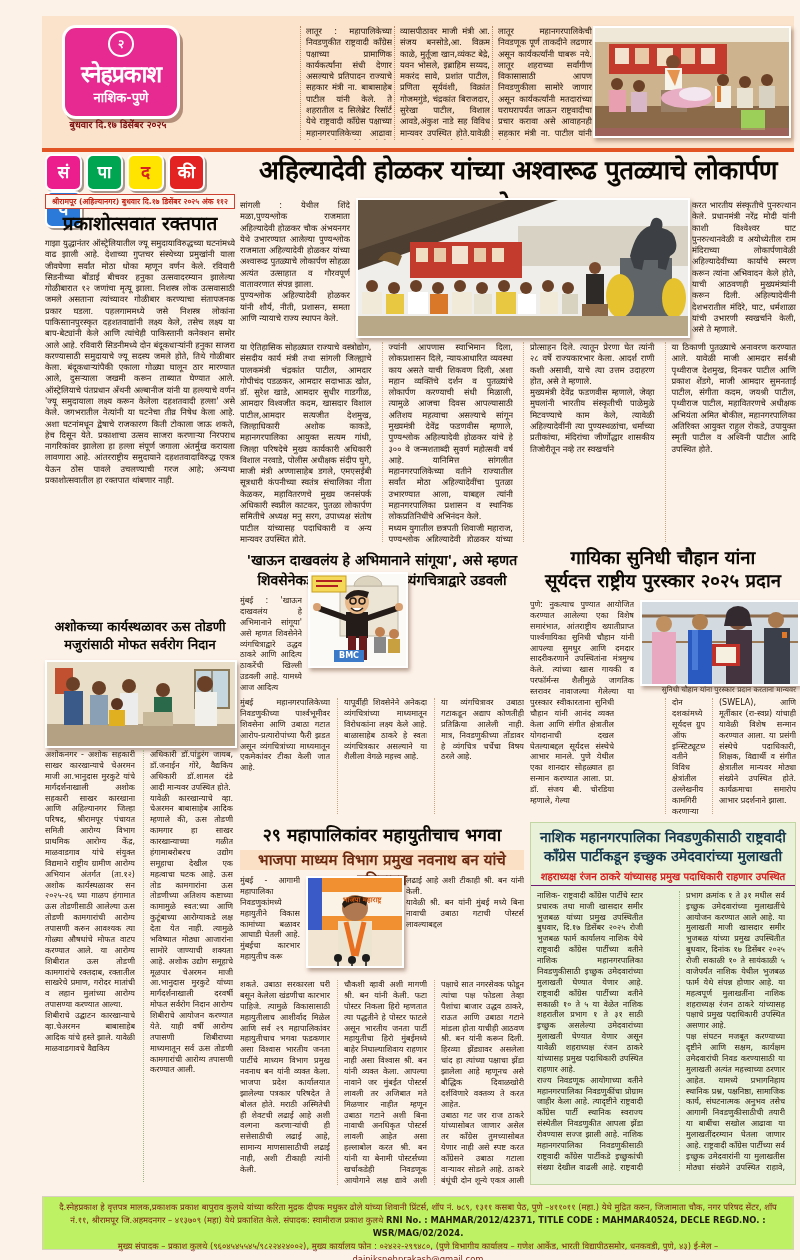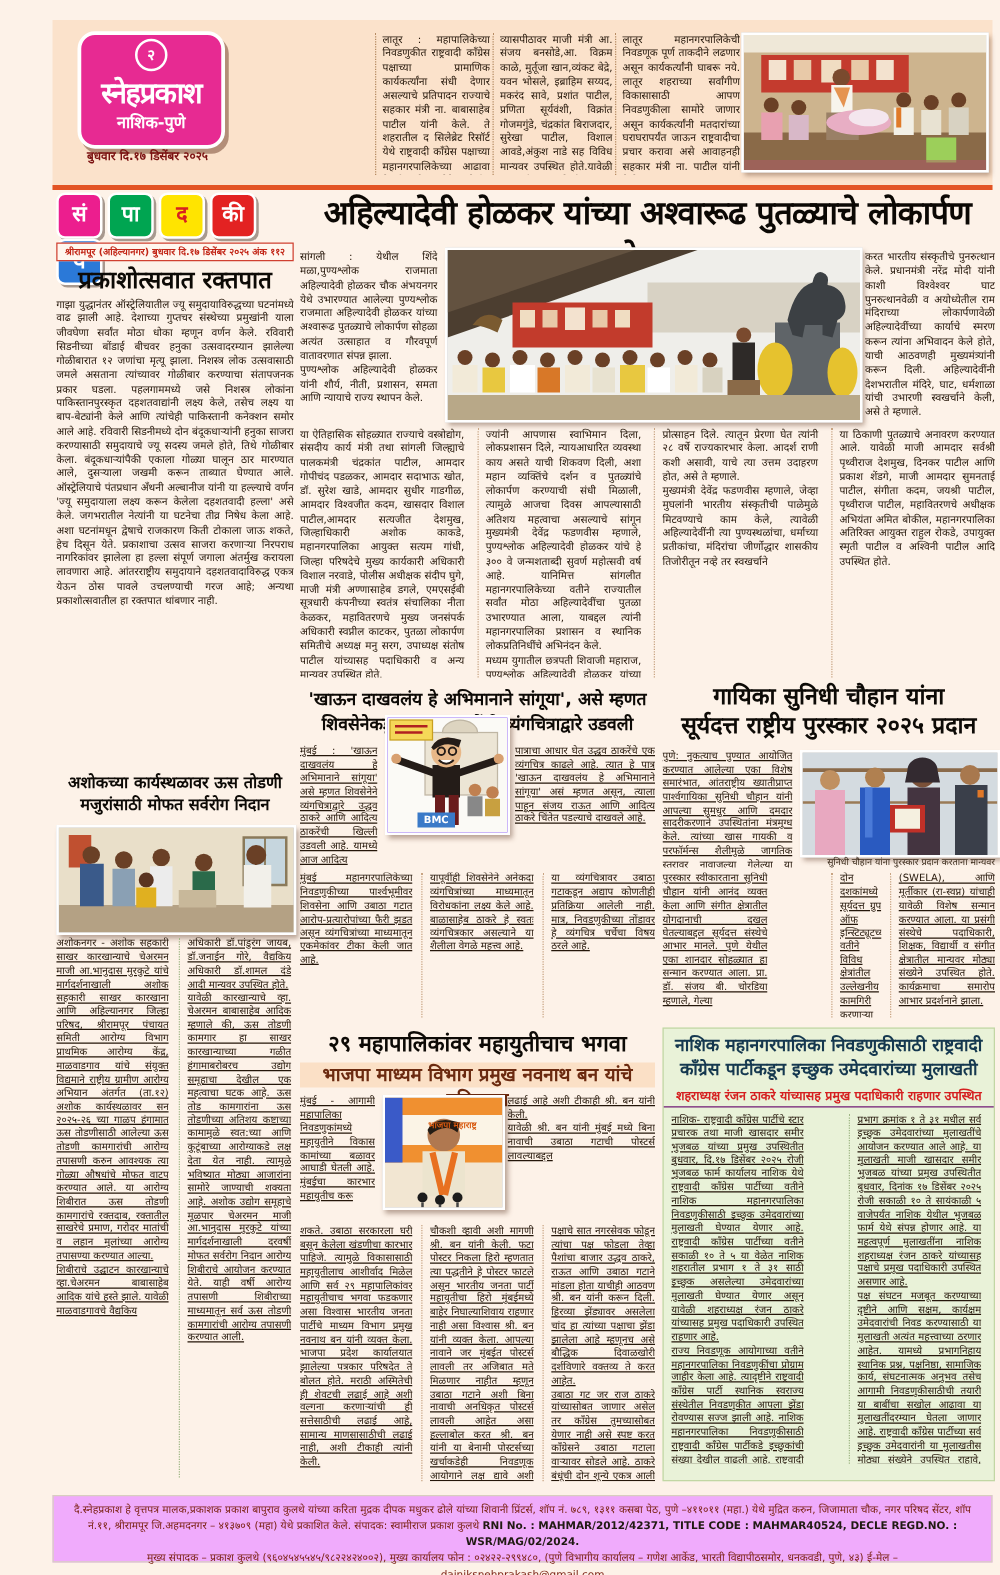--- a/index.html
+++ b/index.html
@@ -1,19 +1,19 @@
 <!DOCTYPE html>
 <html><head>
 <meta charset="utf-8">
 <style>
   html,body{margin:0;padding:0;background:#ffffff;}
   .sheet{position:relative;width:800px;height:1260px;background:#fdf2e8;font-family:"DejaVu Sans",sans-serif;overflow:hidden;}
   .abs{position:absolute;}
   .body-text{font-size:8.3px;line-height:1.36;text-align:justify;color:#241609;white-space:pre-line;overflow:hidden;}
-  .tiny{font-size:8px;text-decoration:underline;}
+  .tiny{font-size:8px;}
   
   .top-strip{left:42px;top:16px;width:752px;height:132px;background:#fbe2cb;border-bottom:4px solid #e35424;}
   .masthead{left:20px;top:9px;width:112px;height:88px;background:#e72a92;border:3px solid #fff;border-radius:14px;box-shadow:3px 4px 0 rgba(90,40,20,.45);text-align:center;color:#fff;}
   .masthead .coin{position:absolute;left:50%;transform:translateX(-50%);top:3px;width:22px;height:22px;border:2px solid #fff;border-radius:50%;font-size:12px;font-weight:bold;line-height:22px;}
   .masthead .title{position:absolute;left:0;right:0;top:29px;font-size:23px;font-weight:bold;letter-spacing:-1px;}
   .masthead .subtitle{position:absolute;left:0;right:0;top:60px;font-size:13px;font-weight:bold;}
   .masthead-date{left:4px;top:102px;width:144px;text-align:center;font-size:9.5px;font-weight:bold;color:#7a1010;}
   .top-headline{left:142px;top:12px;width:116px;height:112px;font-size:15.5px;font-weight:bold;line-height:1.5;text-align:center;color:#140d06;}
   .tcol{top:10px;height:114px;border-left:1px dotted #b58a62;padding-left:5px;}
   .photo{border:2px solid #fff;box-shadow:2px 3px 4px rgba(80,40,20,.4);overflow:hidden;background:#ccc;}
@@ -31,21 +31,21 @@
   
   .main-headline{left:240px;top:151px;width:556px;height:44px;font-size:26px;font-weight:bold;text-align:center;color:#0b0804;letter-spacing:-.5px;}
   .sub-strip{background:#fbe0c6;font-weight:bold;color:#6b2a10;text-align:center;}
   .ncp-panel{left:530px;top:822px;width:266px;height:363px;background:#e9f2d8;border:1px solid #c2d6a4;box-sizing:border-box;}
   .grid4{display:grid;grid-template-columns:repeat(4,1fr);gap:10px;}
   .grid4 > div + div, .grid3 > div + div{border-left:1px dotted #c8a482;padding-left:6px;}
   .grid3{display:grid;grid-template-columns:repeat(3,1fr);gap:7px;}
   .grid2{display:grid;grid-template-columns:repeat(2,1fr);gap:8px;}
   .grid2 > div + div{border-left:1px dotted #9fb784;padding-left:6px;}
   
-  .footer{left:42px;top:1196px;width:752px;height:54px;background:#f0abfc;border:1px solid #d8cfc0;box-sizing:border-box;padding:4px 8px;color:#7c2315;font-size:8.4px;line-height:1.55;text-align:center;}
+  .footer{left:42px;top:1196px;width:752px;height:54px;background:#bef264;border:1px solid #d8cfc0;box-sizing:border-box;padding:4px 8px;color:#7c2315;font-size:8.4px;line-height:1.55;text-align:center;}
   .footer .en{color:#201a12;font-weight:bold;}
 </style>
 </head>
 <body>
 
 <div class="sheet">
 
   <div class="abs top-strip">
     <div class="abs masthead">
       <div class="coin">२</div>
@@ -211,21 +211,20 @@
       <rect x="38" y="62" width="8" height="24" fill="#6a1c1c"></rect>
         <rect x="49" y="62" width="8" height="24" fill="#6a1c1c"></rect>
       <circle cx="47" cy="28" r="12" fill="#e8b888"></circle>
       <path d="M35 24 q6 -12 24 -6 l-2 6 q-10 -6 -20 2 Z" fill="#241c18"></path>
       <circle cx="43" cy="27" r="3" fill="none" stroke="#241c18" stroke-width="1.5"></circle>
         <circle cx="52" cy="27" r="3" fill="none" stroke="#241c18" stroke-width="1.5"></circle>
       <path d="M41 34 q6 6 12 0" fill="#fff" stroke="#241c18" stroke-width="1.5"></path>
     </svg>
     <div class="abs" style="left:24px;bottom:4px;width:30px;height:12px;background:#3a7ac8;color:#fff;font-size:8px;font-weight:bold;text-align:center;line-height:12px;">BMC</div>
   </div>
-  <div class="abs body-text tiny" style="left:412px;top:596px;width:112px;height:96px;">पात्राचा आधार घेत उद्धव ठाकरेंचे एक व्यंगचित्र काढले आहे. त्यात हे पात्र 'खाऊन दाखवलंय हे अभिमानाने सांगूया' असं म्हणत असून, त्याला पाहून संजय राऊत आणि आदित्य ठाकरे चिंतेत पडल्याचे दाखवले आहे.</div>
   <div class="abs grid3" style="left:240px;top:698px;width:284px;height:116px;">
     <div class="body-text tiny" style="height:116px;">मुंबई महानगरपालिकेच्या निवडणुकीच्या पार्श्वभूमीवर शिवसेना आणि उबाठा गटात आरोप-प्रत्यारोपांच्या फैरी झडत असून व्यंगचित्रांच्या माध्यमातून एकमेकांवर टीका केली जात आहे.</div>
     <div class="body-text tiny" style="height:116px;">यापूर्वीही शिवसेनेने अनेकदा व्यंगचित्रांच्या माध्यमातून विरोधकांना लक्ष्य केले आहे. बाळासाहेब ठाकरे हे स्वतः व्यंगचित्रकार असल्याने या शैलीला वेगळे महत्त्व आहे.</div>
     <div class="body-text tiny" style="height:116px;">या व्यंगचित्रावर उबाठा गटाकडून अद्याप कोणतीही प्रतिक्रिया आलेली नाही. मात्र, निवडणुकीच्या तोंडावर हे व्यंगचित्र चर्चेचा विषय ठरले आहे.</div>
   </div>
 
   <div class="abs mid-headline" style="left:530px;top:546px;width:266px;font-size:18.5px;line-height:1.25;">
     <div>गायिका सुनिधी चौहान यांना</div>
     <div>सूर्यदत्त राष्ट्रीय पुरस्कार २०२५ प्रदान</div>
   </div>

